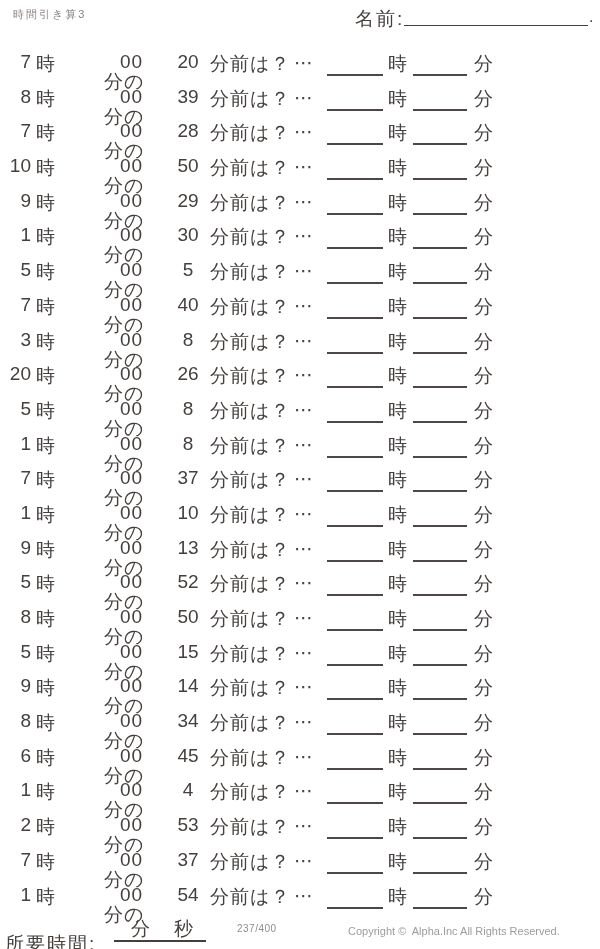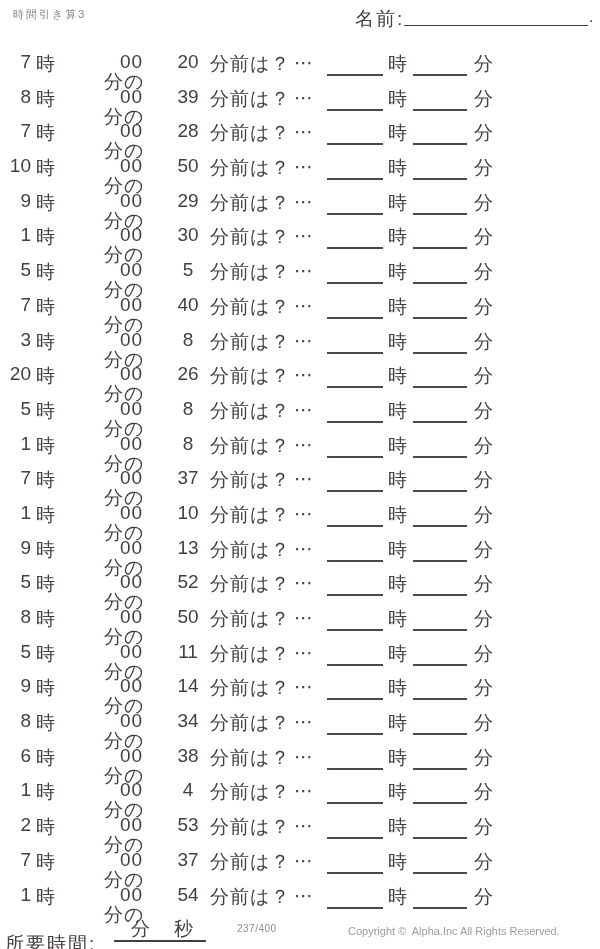--- a/index.html
+++ b/index.html
@@ -316,21 +316,21 @@
       <span class="u-anshour">時</span>
       <span class="blank blank2"></span>
       <span class="u-ansmin">分</span>
     </div>
 
     <div class="row">
       <span class="hour">5</span>
       <span class="u-hour">時</span>
       <span class="zero">00</span>
       <span class="u-no">分の</span>
-      <span class="min">11</span>
+      <span class="min">15</span>
       <span class="u-before">分前は？</span>
       <span class="ellip">⋯</span>
       <span class="blank blank1"></span>
       <span class="u-anshour">時</span>
       <span class="blank blank2"></span>
       <span class="u-ansmin">分</span>
     </div>
 
     <div class="row">
       <span class="hour">9</span>
@@ -358,21 +358,21 @@
       <span class="u-anshour">時</span>
       <span class="blank blank2"></span>
       <span class="u-ansmin">分</span>
     </div>
 
     <div class="row">
       <span class="hour">6</span>
       <span class="u-hour">時</span>
       <span class="zero">00</span>
       <span class="u-no">分の</span>
-      <span class="min">38</span>
+      <span class="min">45</span>
       <span class="u-before">分前は？</span>
       <span class="ellip">⋯</span>
       <span class="blank blank1"></span>
       <span class="u-anshour">時</span>
       <span class="blank blank2"></span>
       <span class="u-ansmin">分</span>
     </div>
 
     <div class="row">
       <span class="hour">1</span>

